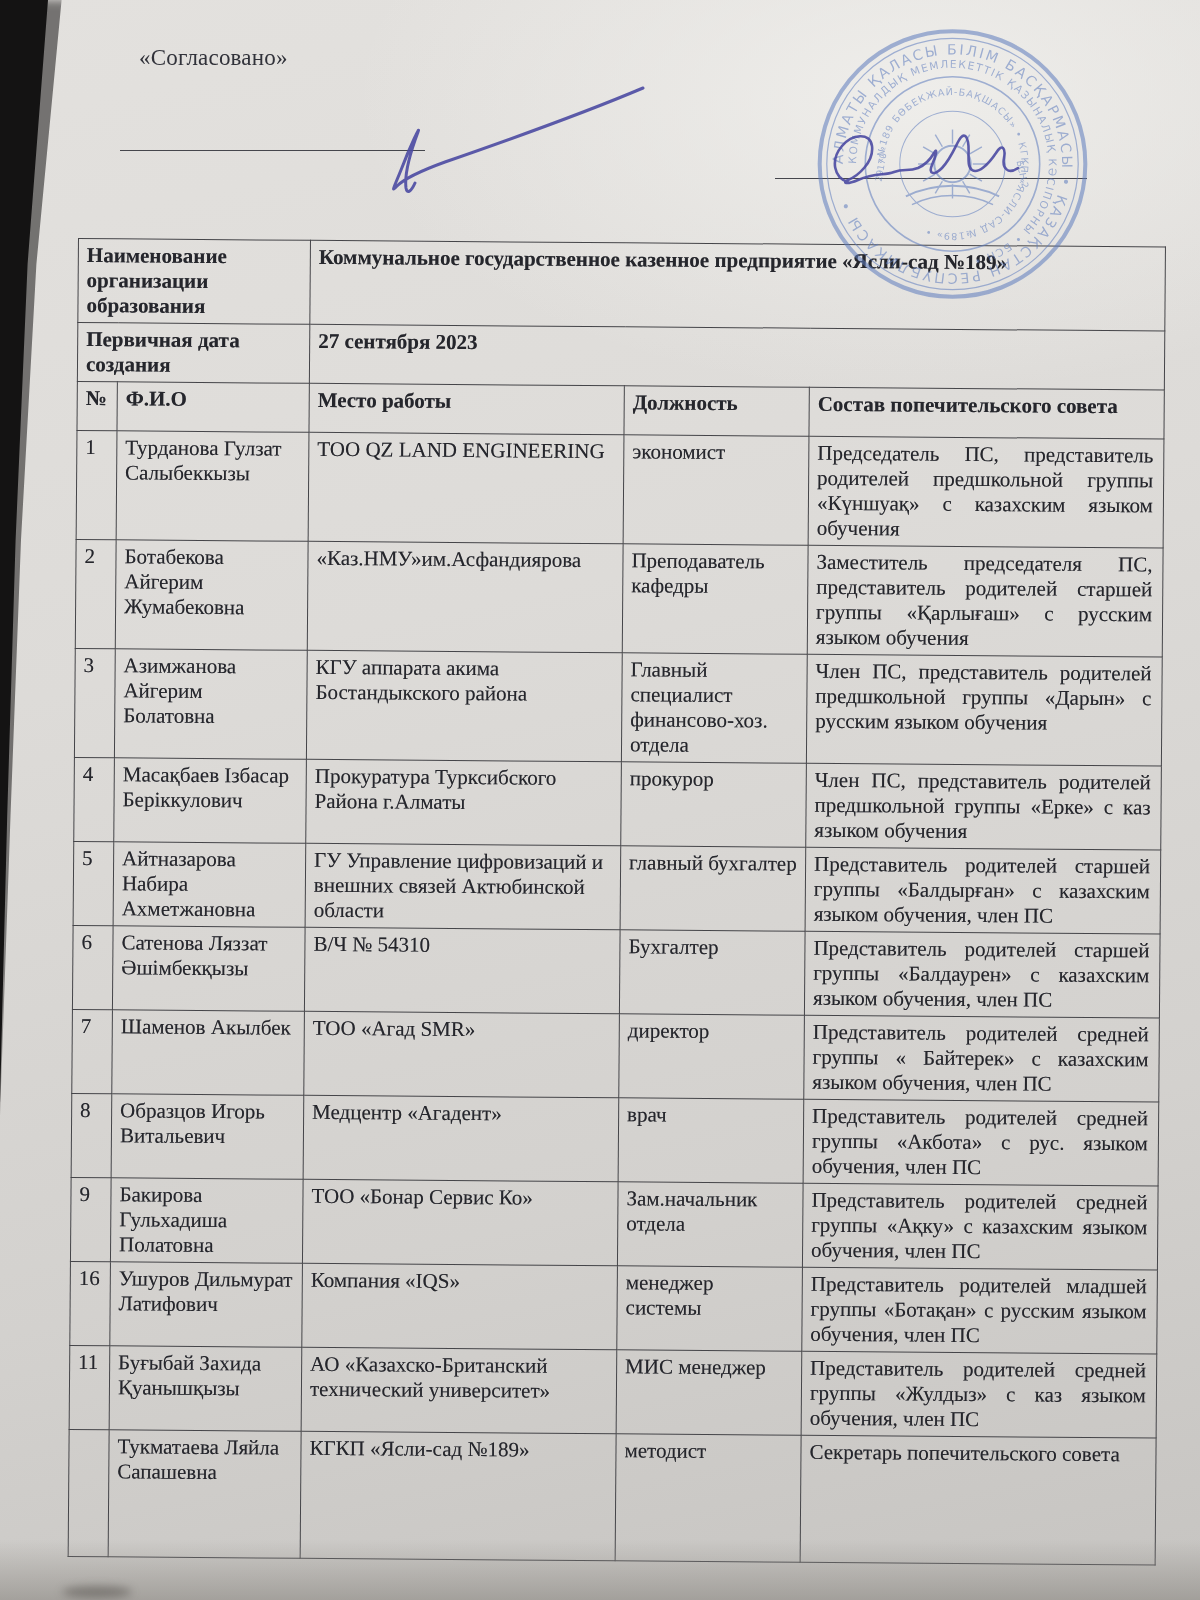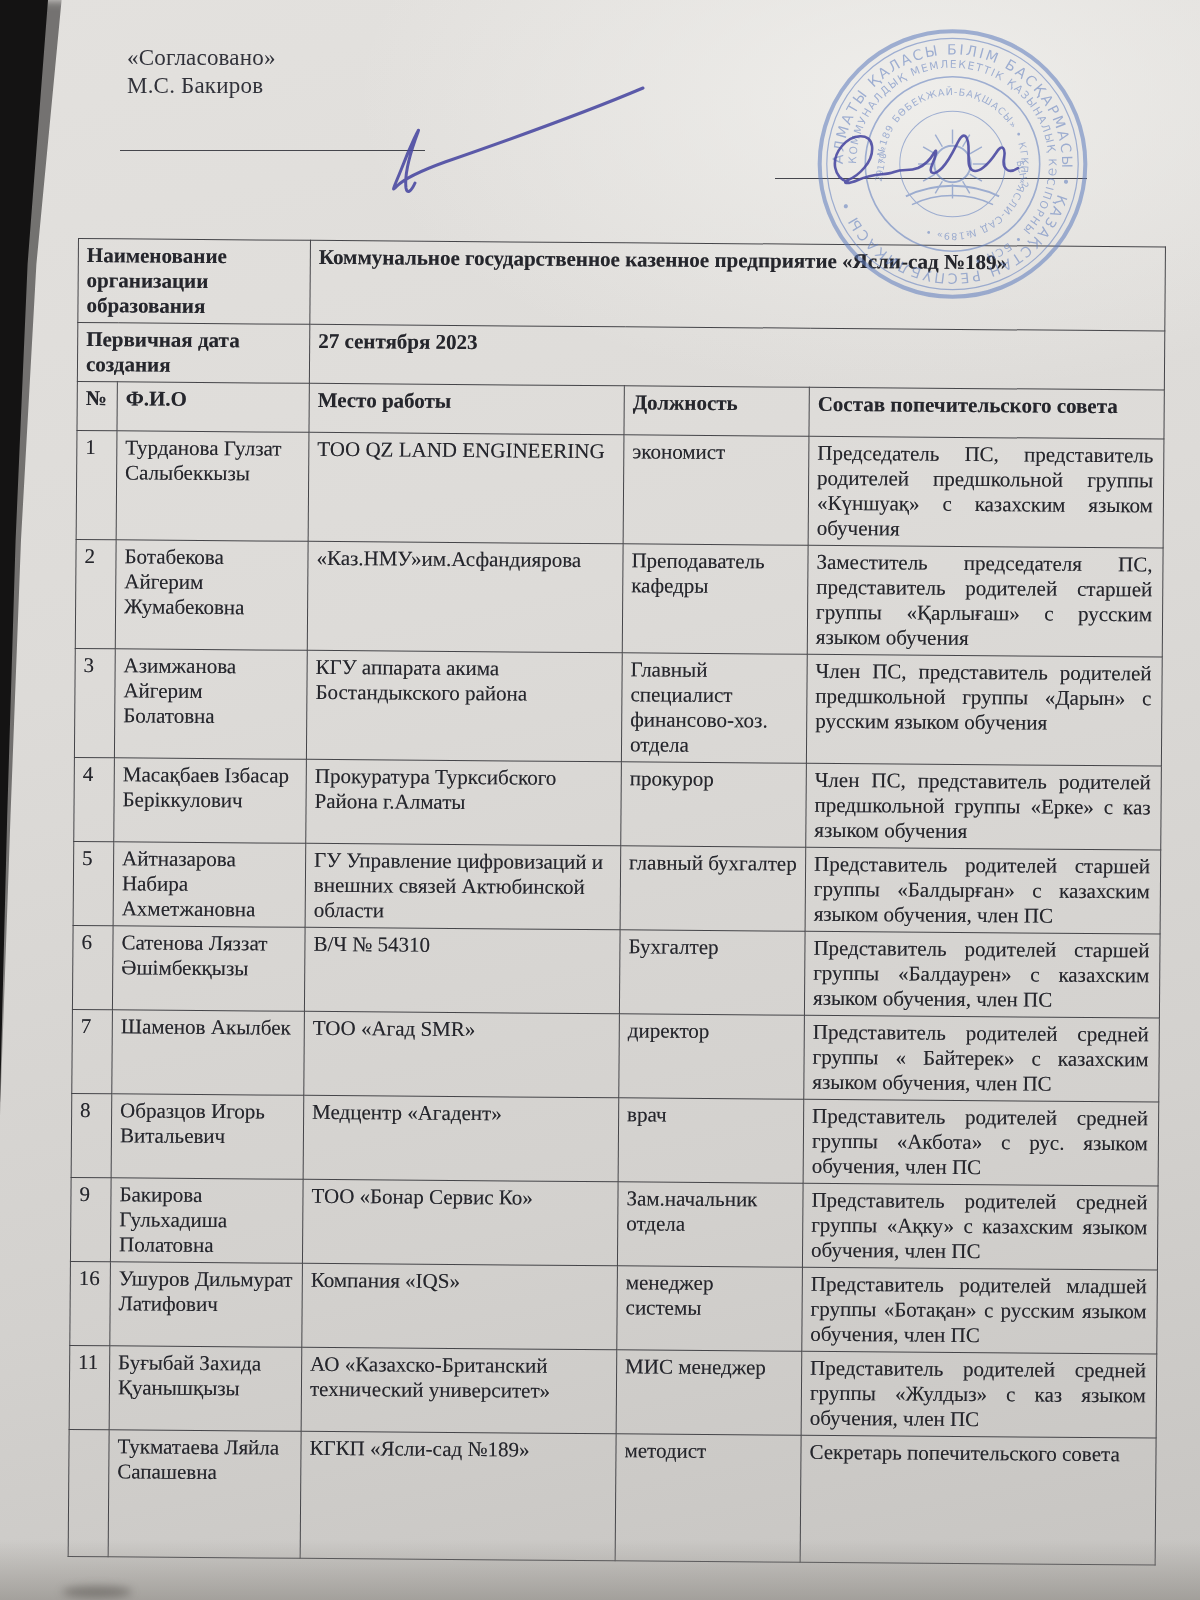--- a/index.html
+++ b/index.html
@@ -13,21 +13,21 @@
     clip-path:polygon(0% 0%,88% 0%,52% 22%,30% 45%,15% 68%,0% 93%);filter:blur(5px);}
   .edge-wedge{position:absolute;left:0;top:0;width:60px;height:1200px;background:#141313;
     clip-path:polygon(0% 0%,80% 0%,46% 22%,26% 45%,12% 68%,0% 92%);}
   .bottom-strip{position:absolute;left:0;bottom:0;width:1200px;height:60px;
     background:linear-gradient(rgba(160,157,152,0),rgba(150,147,142,.75));}
   .bottom-smudge{position:absolute;left:62px;bottom:2px;width:70px;height:12px;border-radius:50%;
     background:rgba(70,66,62,.45);filter:blur(4px);}
 
   
   .approve{position:absolute;font-size:23px;line-height:28px;color:#31323a;letter-spacing:.2px;}
-  .approve div{white-space:nowrap;}
+  .approve div{white-space:nowrap;margin-left:12px;}
   .approve-left{left:127px;top:44px;}
   .approve-right{left:778px;top:46px;}
   .sig-line{position:absolute;border-top:1.6px solid #45464c;height:0;}
   .sig-line.l{left:120px;top:150px;width:305px;}
   .sig-line.r{left:775px;top:178px;width:312px;}
   .sig-svg{position:absolute;z-index:6;pointer-events:none;}
   .sig-left{left:325px;top:80px;}
   .sig-right{left:818px;top:118px;}
 
   
@@ -46,21 +46,20 @@
   .c-num{width:40px;}.c-fio{width:192px;}.c-work{width:315px;}.c-pos{width:185px;}.c-role{width:355px;}
 </style>
 </head>
 <body>
 
 <div class="page">
   <div class="paper">
 
     <div class="approve approve-left">
       <div>«Согласовано»</div>
-      <div>М.С. Бакиров</div>
     </div>
     <div class="sig-line l"></div>
     <svg class="sig-svg sig-left" width="330" height="120" viewBox="0 0 330 120">
       <path d="M 318 8 C 252 36 172 64 120 82 C 98 90 80 98 72 106 C 66 112 68 110 76 90 C 86 64 96 44 93 52 C 87 68 79 92 81 108 C 82 114 86 112 90 103" fill="none" stroke="#4b4aa2" stroke-width="3" stroke-linecap="round" opacity=".9"></path>
     </svg>
 
     <div class="sig-line r"></div>
     <svg class="sig-svg sig-right" width="280" height="90" viewBox="0 0 280 90">
       <path d="M 30 64 C 16 60 12 42 24 28 C 34 16 52 14 54 28 C 56 44 40 58 30 62 C 24 65 28 67 40 62 C 58 54 66 58 76 54 C 86 50 90 54 100 50 C 107 47 112 42 116 35 C 120 28 118 38 114 47 C 110 56 116 58 124 50 C 131 43 136 32 140 24 C 144 16 148 15 150 24 C 152 34 148 48 154 52 C 160 56 170 47 178 35 C 184 25 188 30 186 40 C 184 50 190 57 200 50" fill="none" stroke="#4b4aa2" stroke-width="2.6" stroke-linecap="round" opacity=".9"></path>
     </svg>

